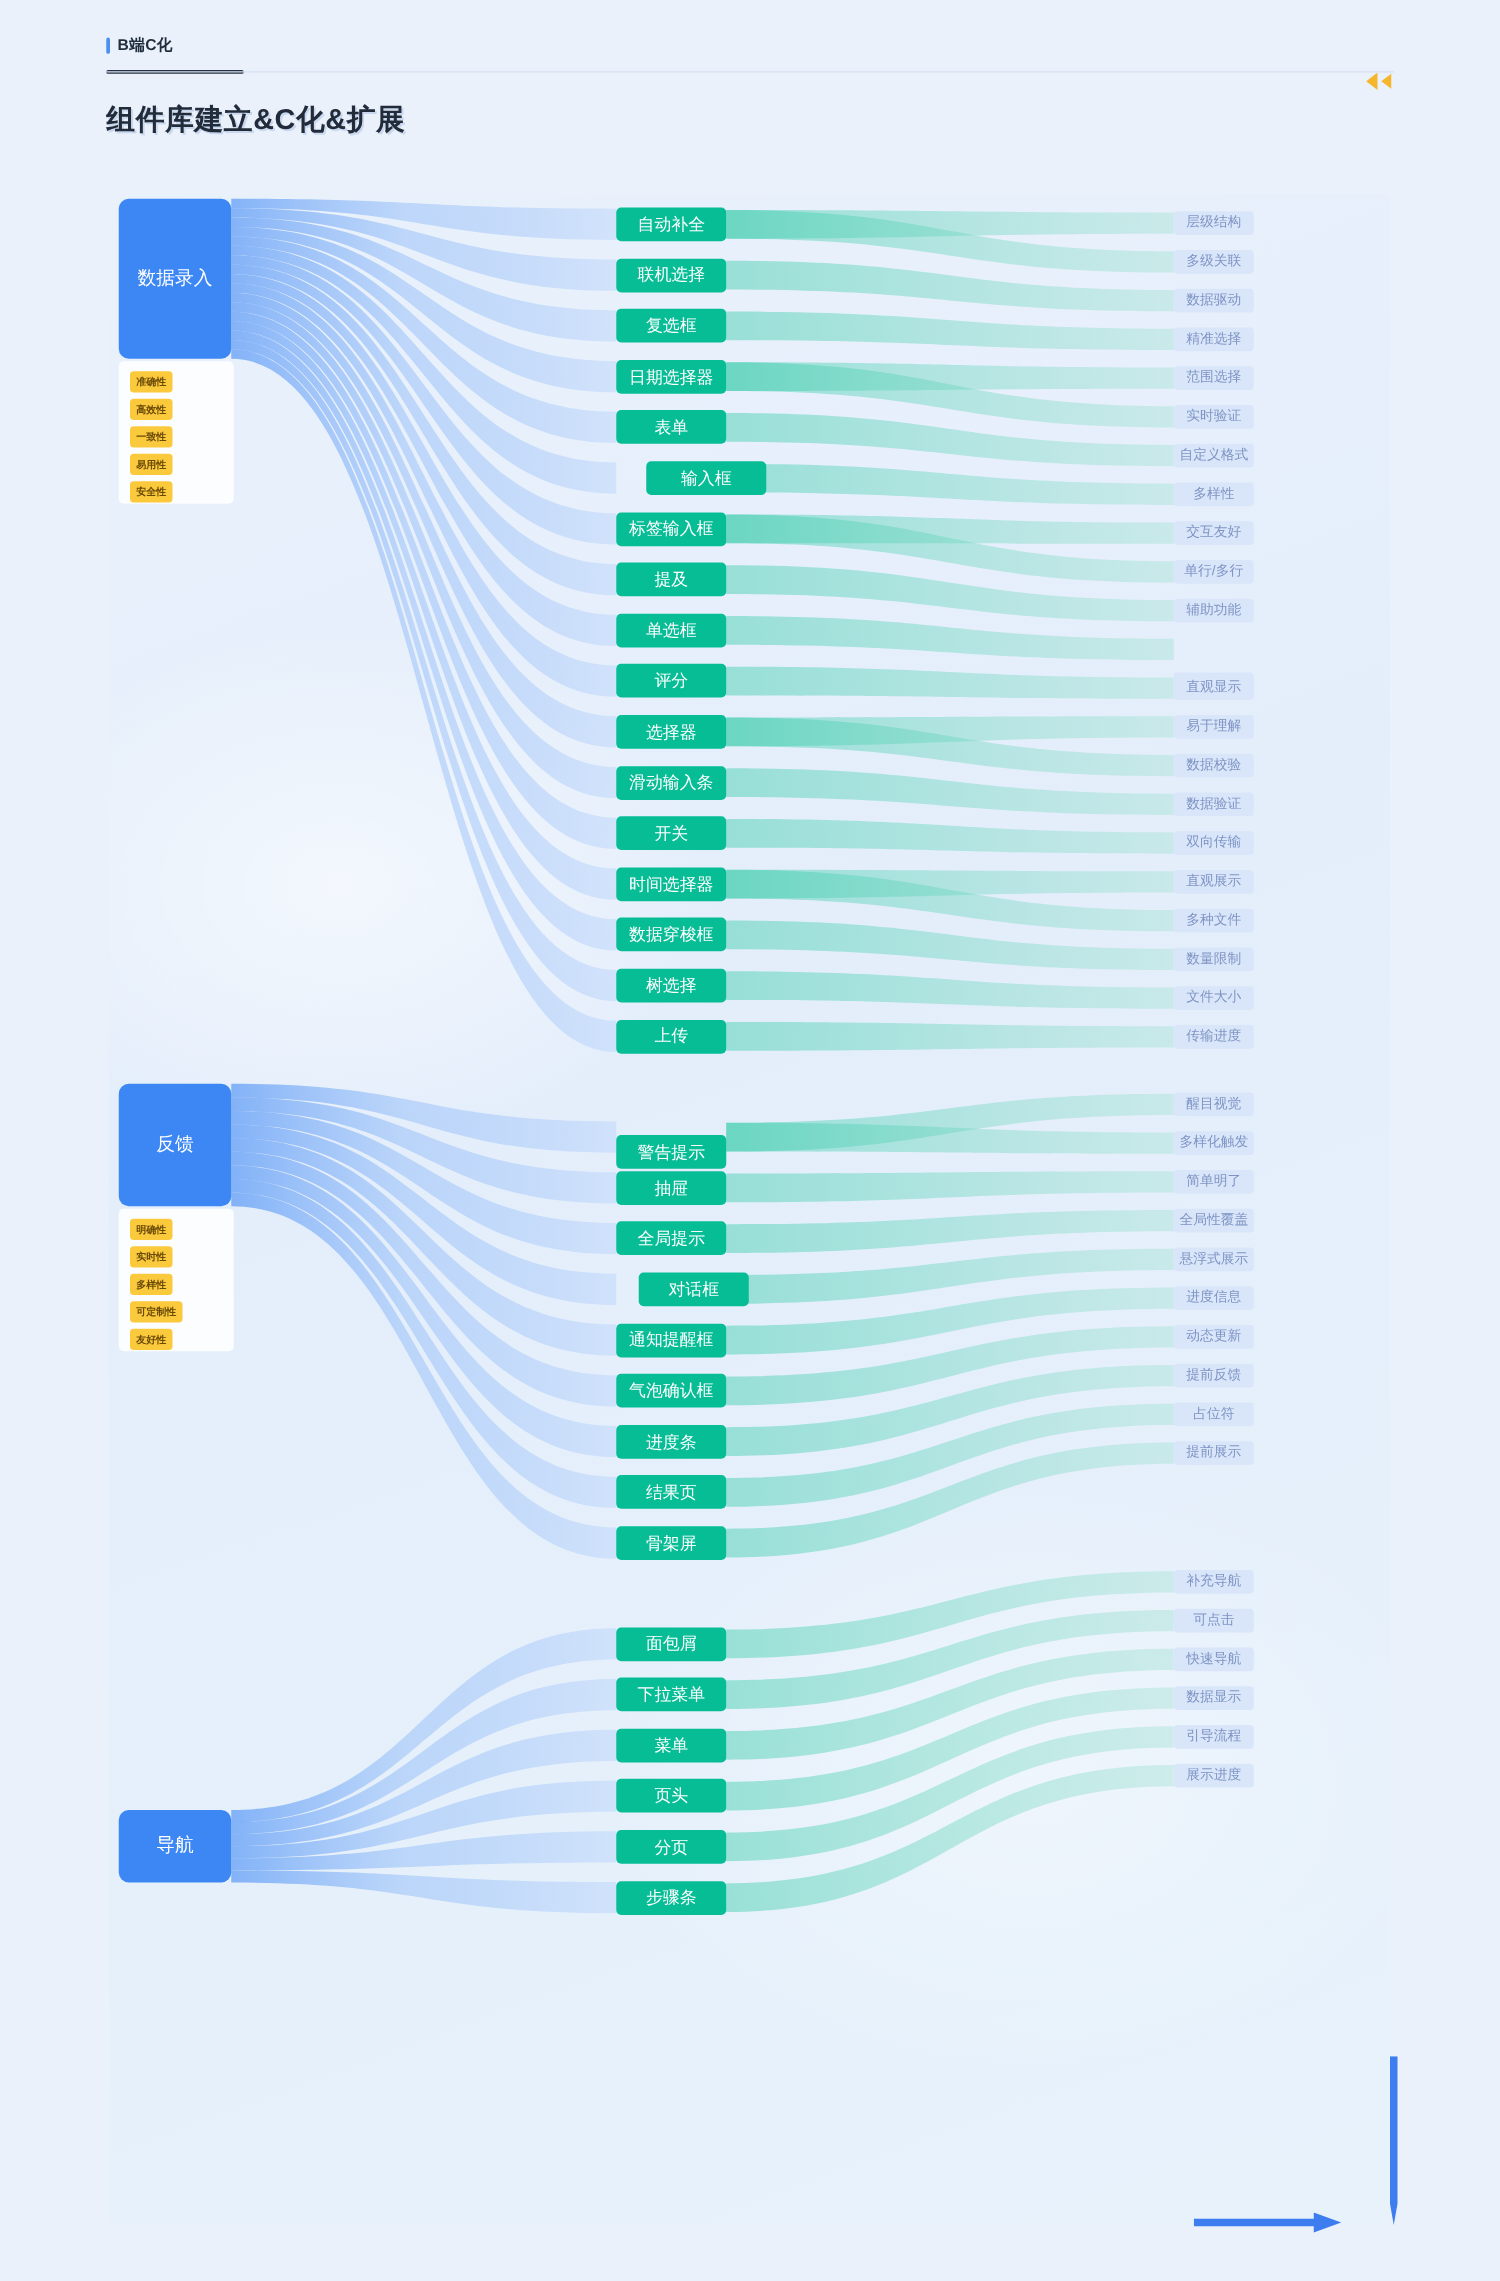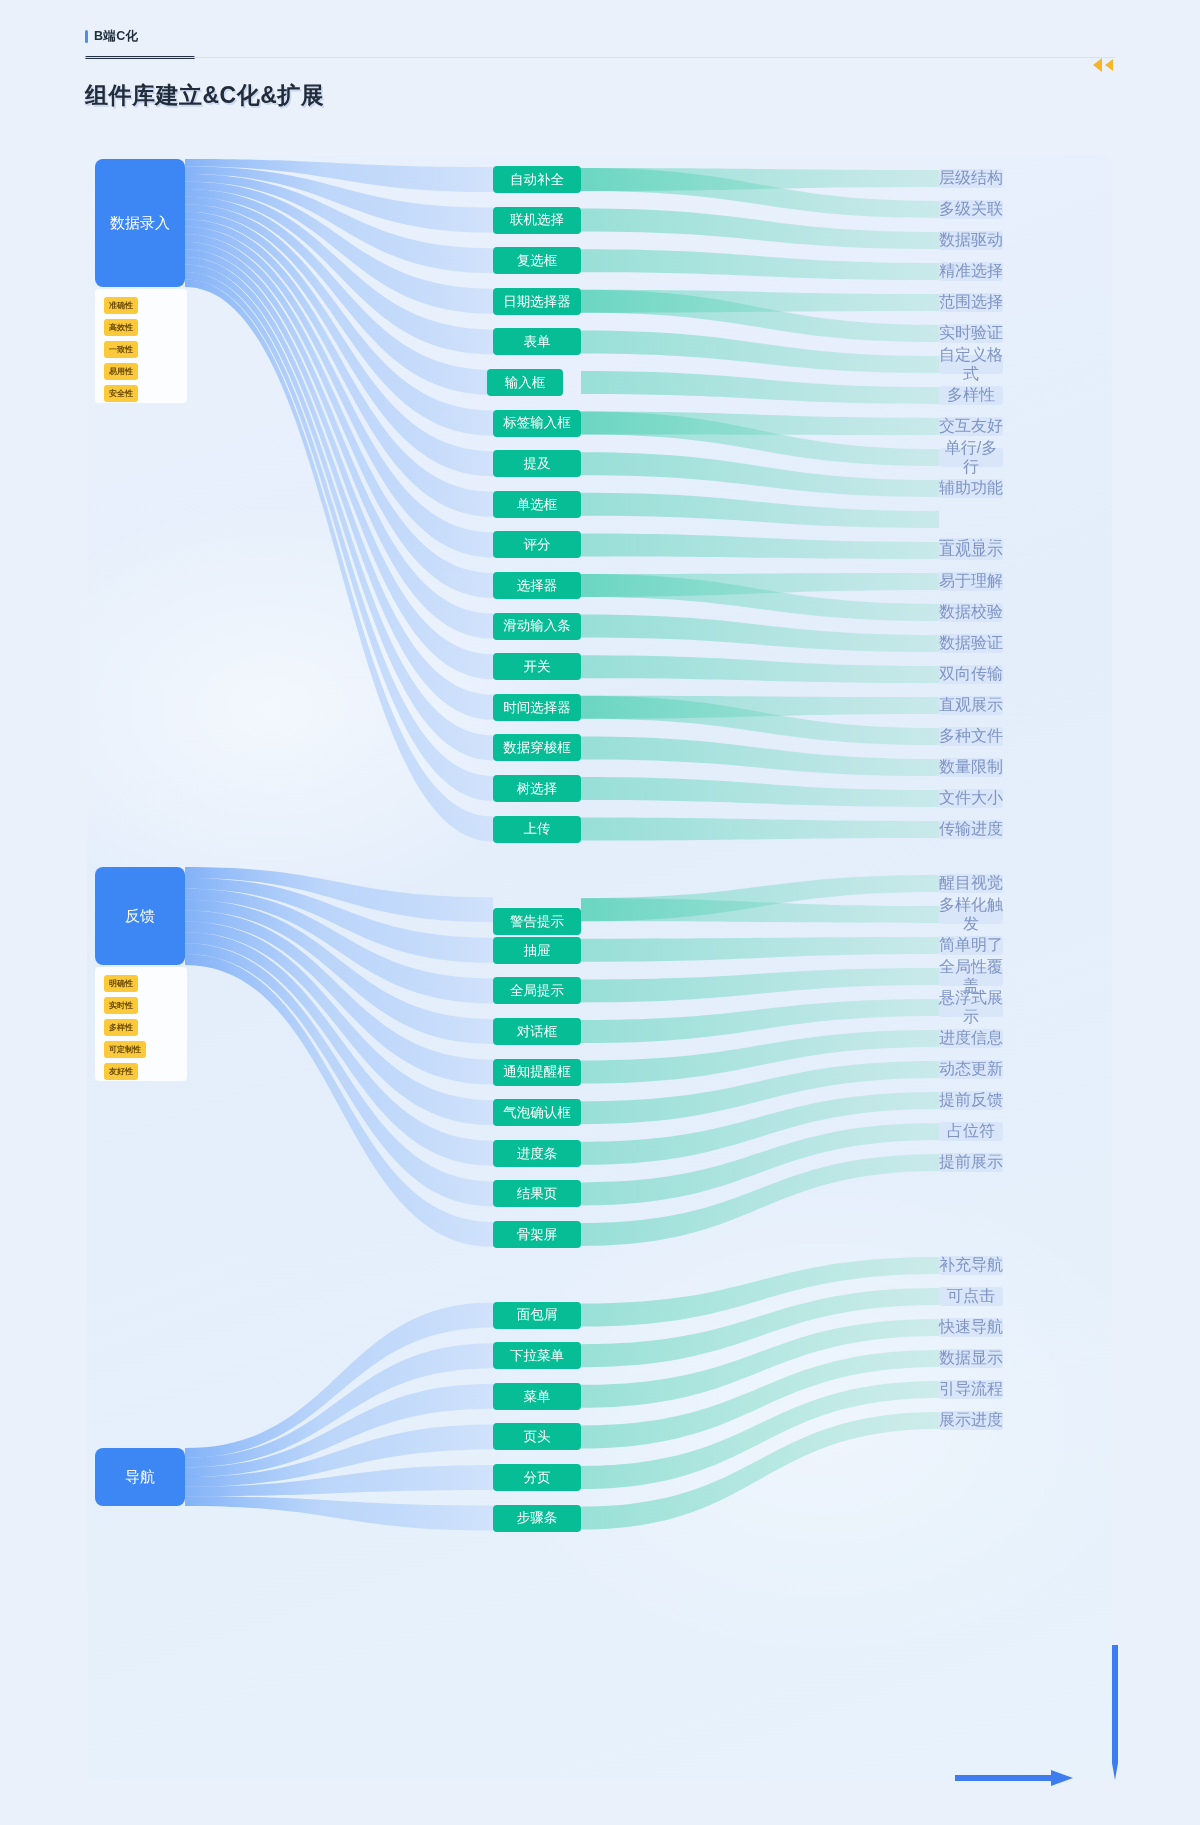--- a/index.html
+++ b/index.html
@@ -79,21 +79,21 @@
     border-radius: 8px;
   }
   .node-mid {
     background: #06bd96;
     font-size: 13.5px;
     border-radius: 4px;
   }
   .node-dst {
     background: #d9e6fa;
     color: #7f94c4;
-    font-size: 16px;
+    font-size: 11px;
     border-radius: 3px;
   }
 
   
   .tagcard {
     position: absolute;
     background: #fcfdff;
     border-radius: 4px;
     padding: 8px 9px 1px 9px;
     display: flex; flex-wrap: wrap; gap: 5px 7px;
@@ -236,36 +236,36 @@
           <span class="tag">多样性</span>
           <span class="tag">可定制性</span>
           <span class="tag">友好性</span>
         </div>
         <div class="node node-src" style="left: 8px; top: 1293px; width: 90px; height: 58px;">导航</div>
         <div class="node node-mid" style="left: 406px; top: 11px; width: 88px; height: 27px;">自动补全</div>
         <div class="node node-mid" style="left: 406px; top: 51.6px; width: 88px; height: 27px;">联机选择</div>
         <div class="node node-mid" style="left: 406px; top: 92.2px; width: 88px; height: 27px;">复选框</div>
         <div class="node node-mid" style="left: 406px; top: 132.8px; width: 88px; height: 27px;">日期选择器</div>
         <div class="node node-mid" style="left: 406px; top: 173.4px; width: 88px; height: 27px;">表单</div>
-        <div class="node node-mid" style="left: 400px; top: 214px; width: 76px; height: 27px;">输入框</div>
+        <div class="node node-mid" style="left: 430px; top: 214px; width: 96px; height: 27px;">输入框</div>
         <div class="node node-mid" style="left: 406px; top: 254.6px; width: 88px; height: 27px;">标签输入框</div>
         <div class="node node-mid" style="left: 406px; top: 295.2px; width: 88px; height: 27px;">提及</div>
         <div class="node node-mid" style="left: 406px; top: 335.8px; width: 88px; height: 27px;">单选框</div>
         <div class="node node-mid" style="left: 406px; top: 376.4px; width: 88px; height: 27px;">评分</div>
         <div class="node node-mid" style="left: 406px; top: 417px; width: 88px; height: 27px;">选择器</div>
         <div class="node node-mid" style="left: 406px; top: 457.6px; width: 88px; height: 27px;">滑动输入条</div>
         <div class="node node-mid" style="left: 406px; top: 498.2px; width: 88px; height: 27px;">开关</div>
         <div class="node node-mid" style="left: 406px; top: 538.8px; width: 88px; height: 27px;">时间选择器</div>
         <div class="node node-mid" style="left: 406px; top: 579.4px; width: 88px; height: 27px;">数据穿梭框</div>
         <div class="node node-mid" style="left: 406px; top: 620px; width: 88px; height: 27px;">树选择</div>
         <div class="node node-mid" style="left: 406px; top: 660.6px; width: 88px; height: 27px;">上传</div>
         <div class="node node-mid" style="left: 406px; top: 741.2px; width: 88px; height: 27px; margin-top: 12px;">警告提示</div>
         <div class="node node-mid" style="left: 406px; top: 781.8px; width: 88px; height: 27px;">抽屉</div>
         <div class="node node-mid" style="left: 406px; top: 822.4px; width: 88px; height: 27px;">全局提示</div>
-        <div class="node node-mid" style="left: 406px; top: 863px; width: 88px; height: 27px;">对话框</div>
+        <div class="node node-mid" style="left: 424px; top: 863px; width: 88px; height: 27px;">对话框</div>
         <div class="node node-mid" style="left: 406px; top: 903.6px; width: 88px; height: 27px;">通知提醒框</div>
         <div class="node node-mid" style="left: 406px; top: 944.2px; width: 88px; height: 27px;">气泡确认框</div>
         <div class="node node-mid" style="left: 406px; top: 984.8px; width: 88px; height: 27px;">进度条</div>
         <div class="node node-mid" style="left: 406px; top: 1025.4px; width: 88px; height: 27px;">结果页</div>
         <div class="node node-mid" style="left: 406px; top: 1066px; width: 88px; height: 27px;">骨架屏</div>
         <div class="node node-mid" style="left: 406px; top: 1146.6px; width: 88px; height: 27px;">面包屑</div>
         <div class="node node-mid" style="left: 406px; top: 1187.2px; width: 88px; height: 27px;">下拉菜单</div>
         <div class="node node-mid" style="left: 406px; top: 1227.8px; width: 88px; height: 27px;">菜单</div>
         <div class="node node-mid" style="left: 406px; top: 1268.4px; width: 88px; height: 27px;">页头</div>
         <div class="node node-mid" style="left: 406px; top: 1309px; width: 88px; height: 27px;">分页</div>

